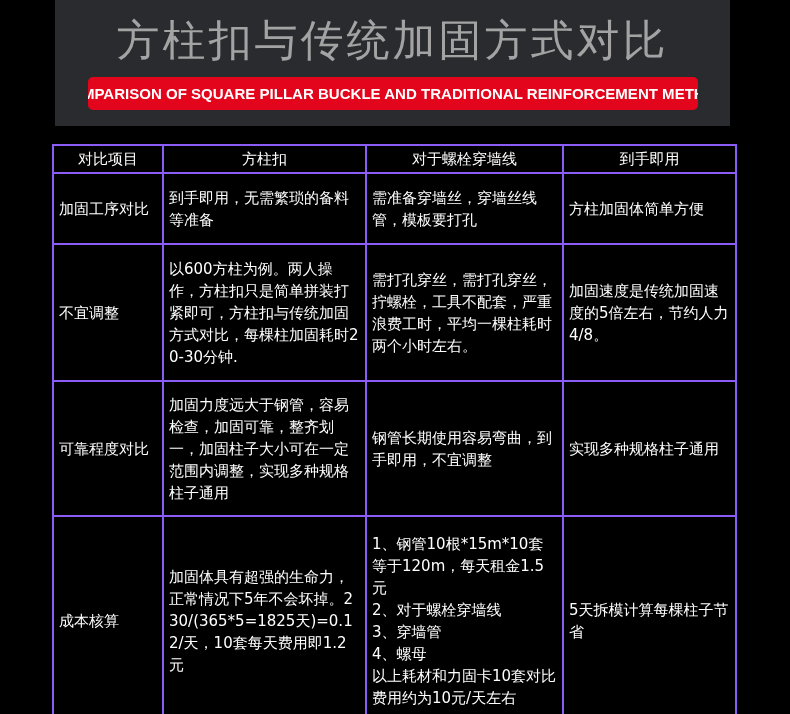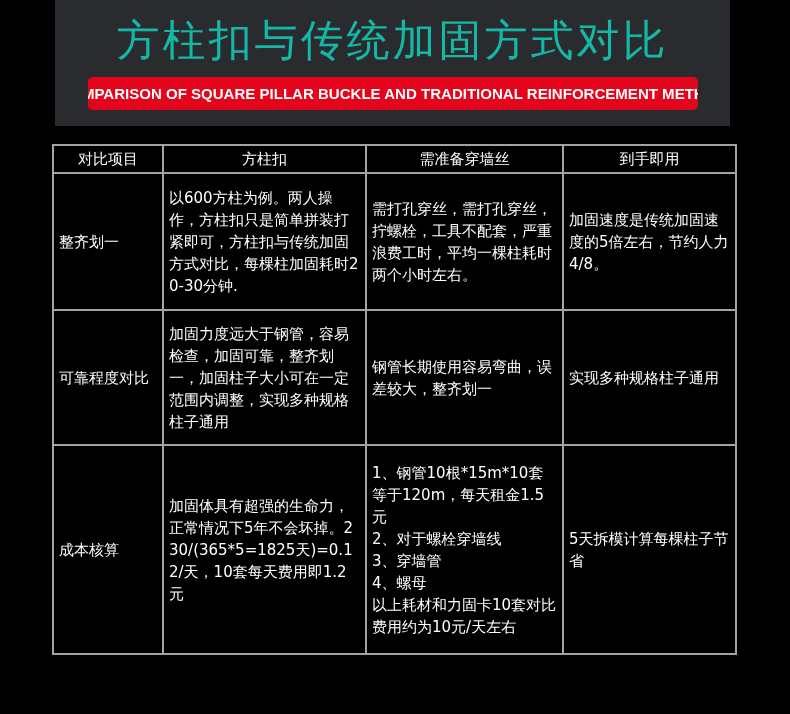--- a/index.html
+++ b/index.html
@@ -24,21 +24,21 @@
     height: 126px;
     background: #2a2b2f;
     box-sizing: border-box;
   }
   #page-title {
     position: absolute;
     left: 0;
     top: 14px;
     width: 675px;
     text-align: center;
-    color: #14b8a6;
+    color: #a3a3a3;
     font-size: 43px;
     line-height: 52px;
     letter-spacing: 3px;
     font-weight: 400;
     white-space: nowrap;
   }
   #subtitle-banner {
     position: absolute;
     left: 33px;
     top: 77px;
@@ -66,21 +66,21 @@
     position: absolute;
     left: 52px;
     top: 144px;
     width: 683px;
     border-collapse: collapse;
     table-layout: fixed;
     background: #000000;
   }
   #comparison-table td,
   #comparison-table th {
-    border: 2px solid #a3a3a3;
+    border: 2px solid #8b5cf6;
     color: #ffffff;
     font-size: 15px;
     line-height: 22px;
     padding: 4px 5px;
     vertical-align: middle;
     text-align: left;
     font-weight: 400;
     font-family: "DejaVu Sans", "Liberation Sans", sans-serif;
     white-space: pre-wrap;
     word-break: break-all;
@@ -117,35 +117,41 @@
   <colgroup>
     <col class="col-item">
     <col class="col-a">
     <col class="col-b">
     <col class="col-result">
   </colgroup>
   <thead>
     <tr>
       <th>对比项目</th>
       <th>方柱扣</th>
-      <th>需准备穿墙丝</th>
+      <th>对于螺栓穿墙线</th>
       <th>到手即用</th>
     </tr>
   </thead>
   <tbody>
+    <tr class="row-1">
+      <td class="cell-item">加固工序对比</td>
+      <td>到手即用，无需繁琐的备料等准备</td>
+      <td>需准备穿墙丝，穿墙丝线管，模板要打孔</td>
+      <td>方柱加固体简单方便</td>
+    </tr>
     <tr class="row-2">
-      <td class="cell-item">整齐划一</td>
+      <td class="cell-item">不宜调整</td>
       <td>以600方柱为例。两人操作，方柱扣只是简单拼装打紧即可，方柱扣与传统加固方式对比，每棵柱加固耗时20-30分钟.</td>
       <td>需打孔穿丝，需打孔穿丝，拧螺栓，工具不配套，严重浪费工时，平均一棵柱耗时两个小时左右。</td>
       <td>加固速度是传统加固速度的5倍左右，节约人力4/8。</td>
     </tr>
     <tr class="row-3">
       <td class="cell-item">可靠程度对比</td>
       <td>加固力度远大于钢管，容易检查，加固可靠，整齐划一，加固柱子大小可在一定范围内调整，实现多种规格柱子通用</td>
-      <td>钢管长期使用容易弯曲，误差较大，整齐划一</td>
+      <td>钢管长期使用容易弯曲，到手即用，不宜调整</td>
       <td>实现多种规格柱子通用</td>
     </tr>
     <tr class="row-4">
       <td class="cell-item">成本核算</td>
       <td>加固体具有超强的生命力，正常情况下5年不会坏掉。230/(365*5=1825天)=0.12/天，10套每天费用即1.2元</td>
       <td>1、钢管10根*15m*10套等于120m，每天租金1.5元
 2、对于螺栓穿墙线
 3、穿墙管
 4、螺母
 以上耗材和力固卡10套对比费用约为10元/天左右</td>

